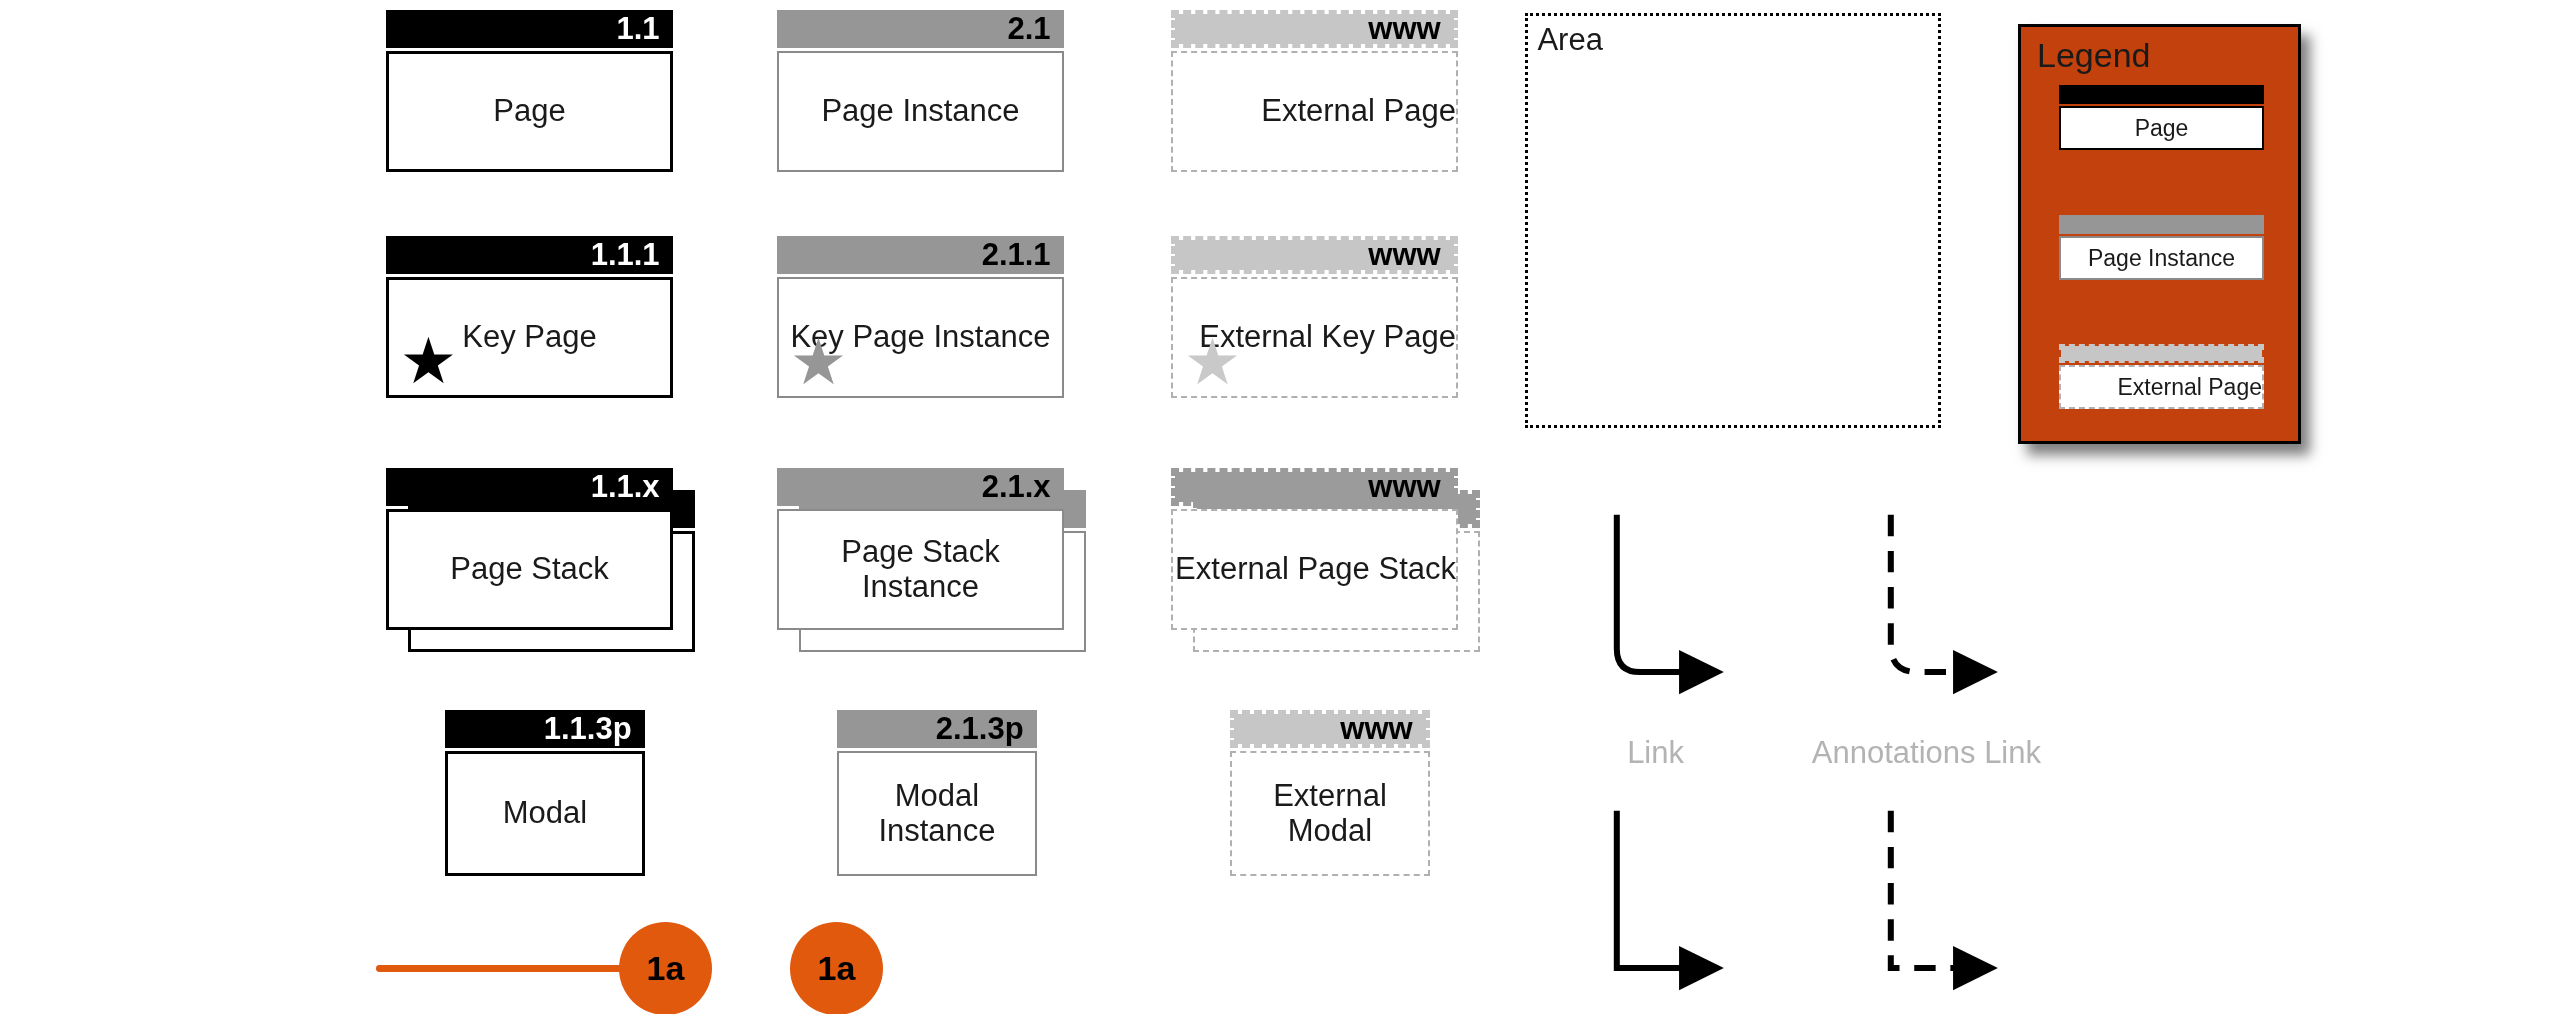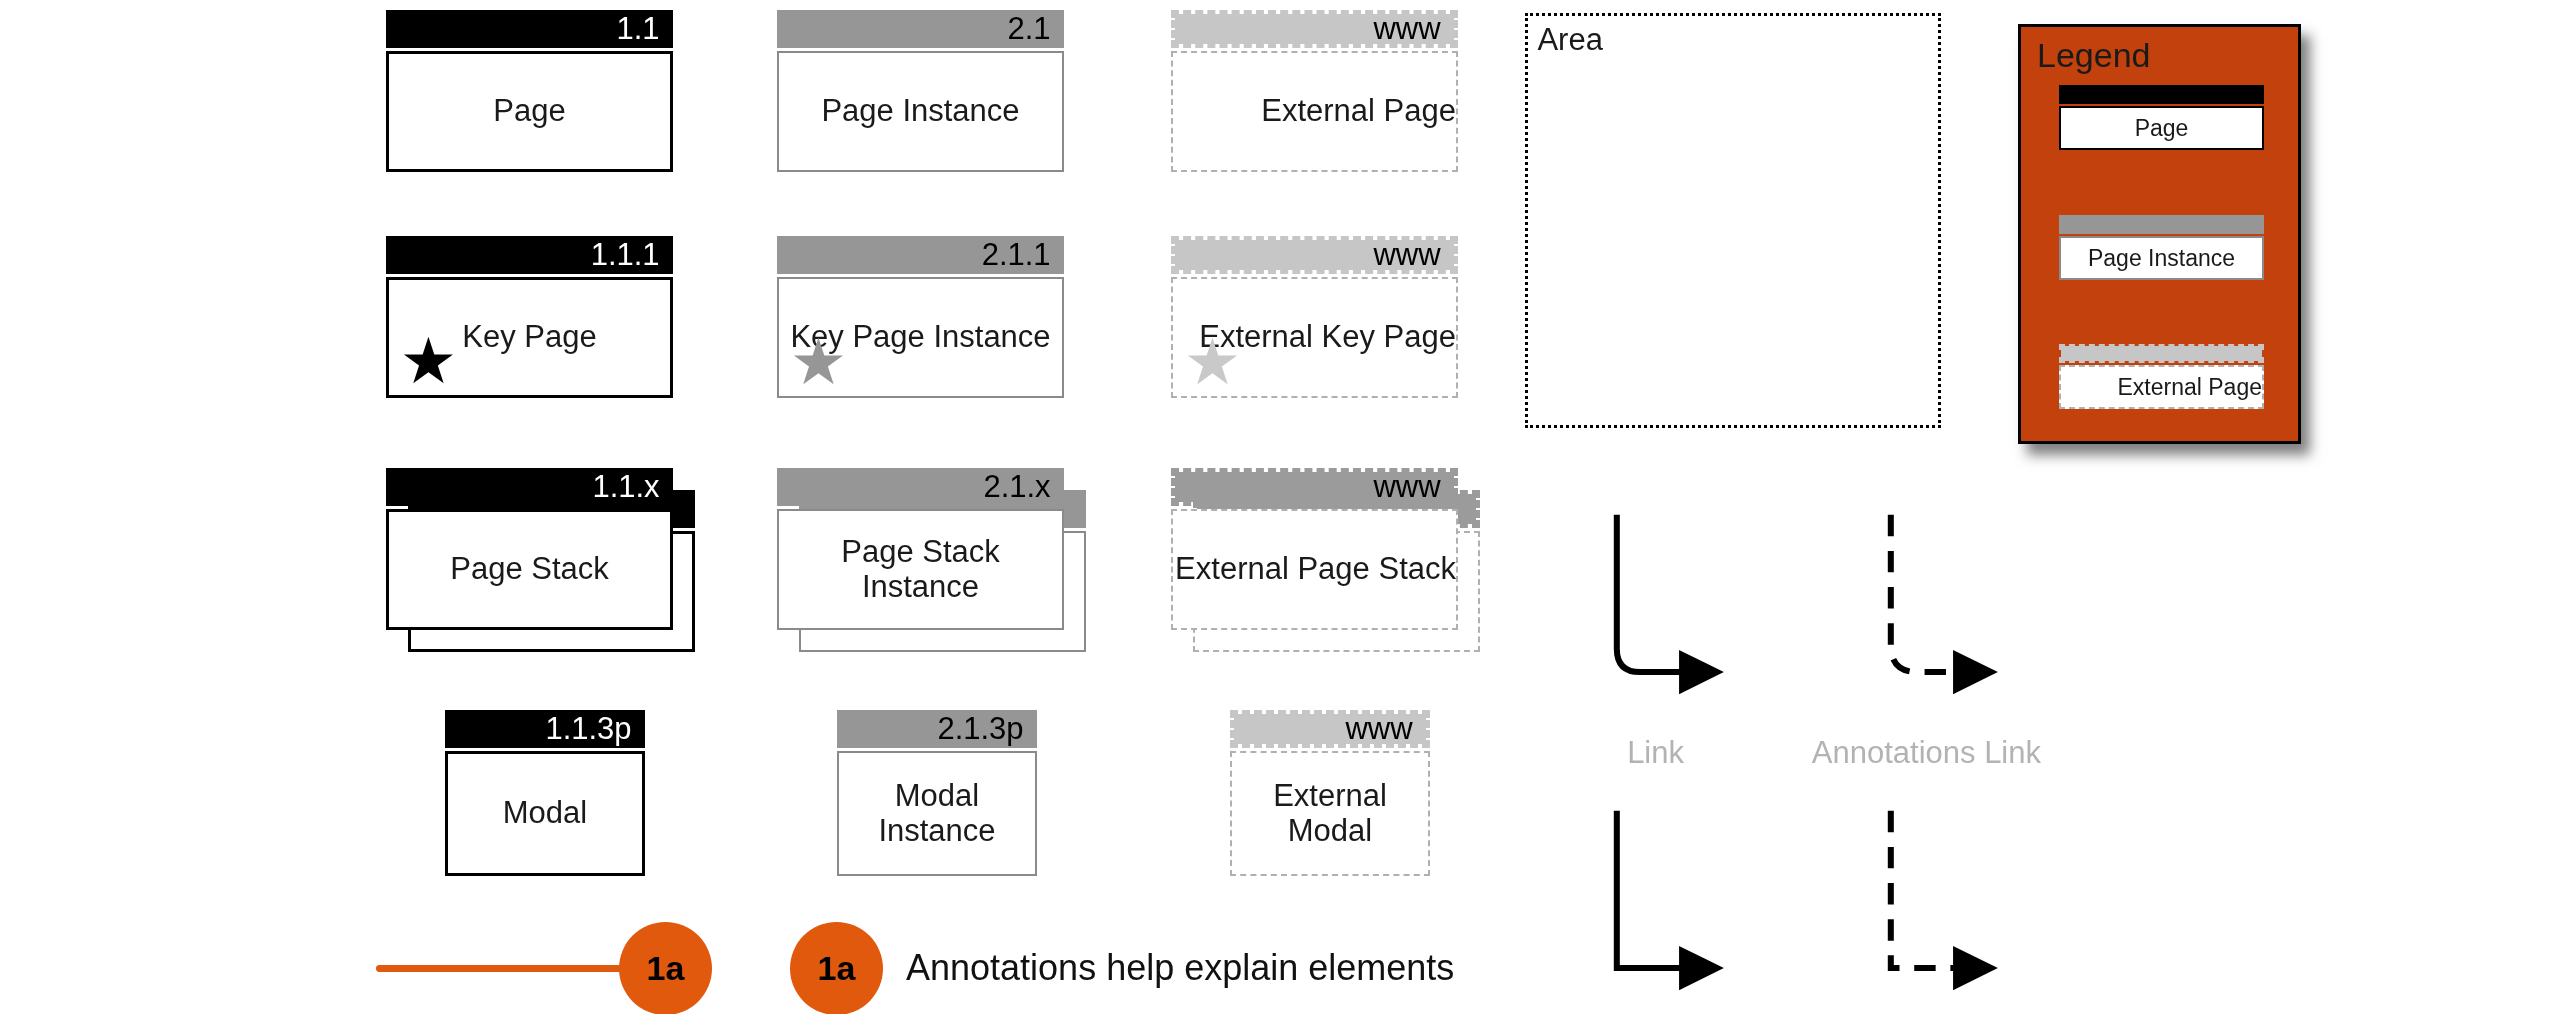--- a/index.html
+++ b/index.html
@@ -3,21 +3,21 @@
 <meta charset="utf-8">
 <style>
   html,body{margin:0;padding:0;background:#fff;}
   #canvas{position:relative;width:2576px;height:1015px;background:var(--paper);overflow:hidden;
           font-family:"Liberation Sans", sans-serif;color:var(--text);}
   *{box-sizing:border-box;}
 
   
   .box{position:absolute;width:287px;display:flex;flex-direction:column;}
   .hd{height:38px;flex:0 0 38px;display:flex;align-items:center;justify-content:flex-end;
-      padding-right:13.4px;font-weight:normal;font-size:31px;}
+      padding-right:13.4px;font-weight:bold;font-size:31px;}
   .bd{margin-top:2.7px;height:121px;position:relative;display:flex;align-items:center;justify-content:center;
       text-align:center;font-size:31px;line-height:1.15;background:#fff;}
   .col1 .hd{background:var(--ink);color:#fff;}
   .col1 .bd{border:3.4px solid var(--ink);}
   .col2 .hd{background:var(--instance_header);color:#000;text-align:center;}
   .col2 .bd{border:2.7px solid var(--instance_border);}
   .col3 .hd{background:var(--external_header);background-clip:padding-box;
             border:4px dashed var(--external_header);color:#000;padding-left:33px;}
   .col3.dark .hd{background:var(--external_header_dark);background-clip:padding-box;
                  border-color:var(--external_header_dark);}
@@ -234,16 +234,15 @@
     <polygon points="148,212 148,278 215,245" fill="#000"></polygon>
   </svg>
   <svg class="arrow" style="left:1854px;top:804px" viewBox="0 0 260 300">
     <path d="M55,10 V245 H150" fill="none" stroke="#000" stroke-width="9" stroke-dasharray="32 22"></path>
     <polygon points="148,212 148,278 215,245" fill="#000"></polygon>
   </svg>
 
   <div class="ann-line"></div>
   <div class="ann-badge" style="left:619px;top:922px">1a</div>
   <div class="ann-badge" style="left:790px;top:922px">1a</div>
-  <div class="ann-text">Annotations help explain elements</div>
 
 </div>
 
 
 </body></html>

